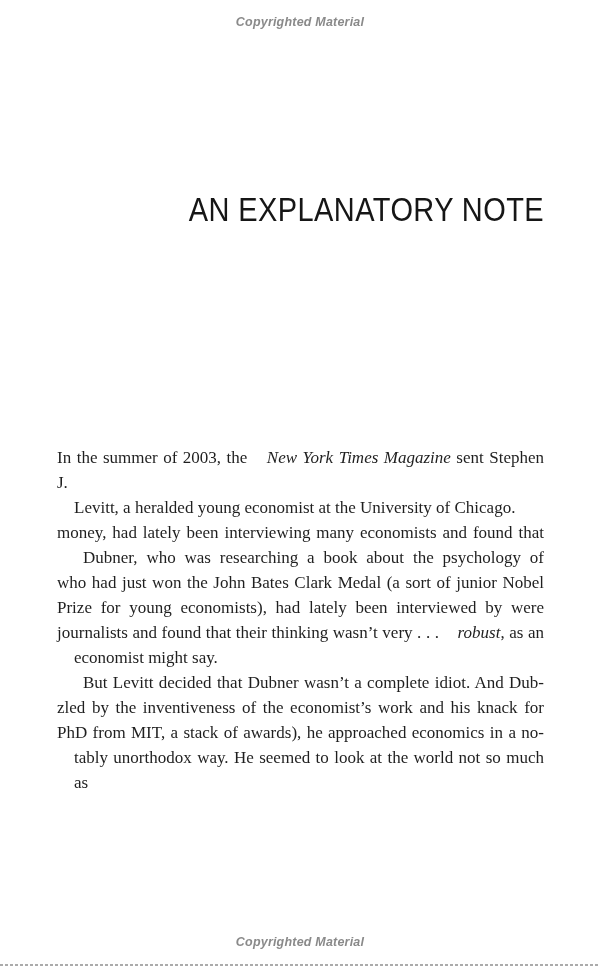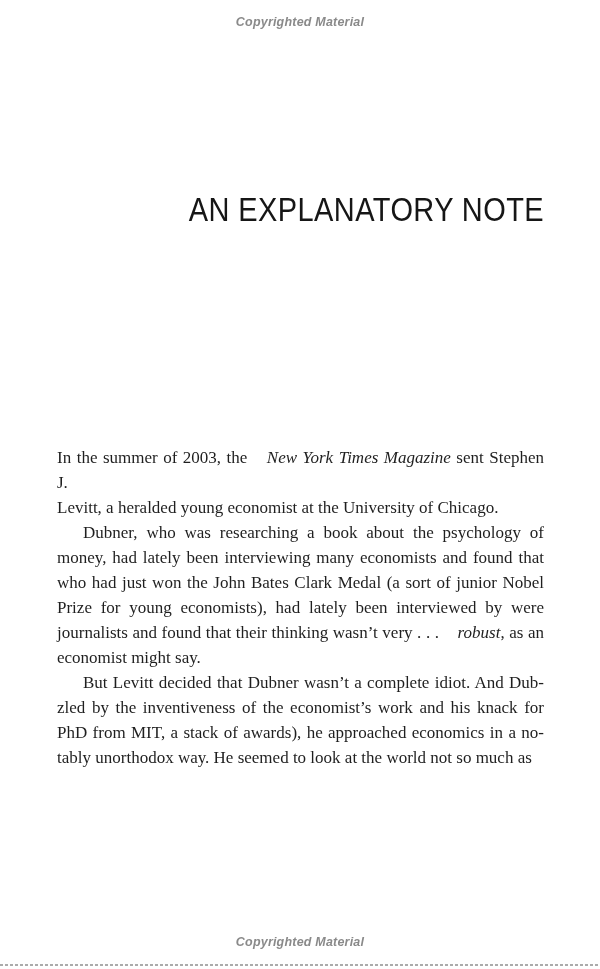--- a/index.html
+++ b/index.html
@@ -54,20 +54,21 @@
     font-size: 17px;
     line-height: 25px;
     color: #1f1f1f;
   }
   .body-text .line {
     text-align: justify;
     text-align-last: justify;
   }
   .body-text .line.last {
     text-align-last: left;
+    margin-left: 17px;
   }
   .body-text .line.indent {
     text-indent: 26px;
   }
   .body-text .it {
     font-style: italic;
     margin-left: 14px;
   }
   .edge-dots {
     position: absolute;
@@ -83,22 +84,22 @@
 
 <div class="page">
 
   <div class="watermark top">Copyrighted Material</div>
 
   <div class="chapter-title">AN EXPLANATORY NOTE</div>
 
   <div class="body-text">
       <div class="line"><span>In the summer of 2003, the </span><span class="it">New York Times Magazine</span><span> sent Stephen J.</span></div>
       <div class="line last"><span>Levitt, a heralded young economist at the University of Chicago.</span></div>
+      <div class="line"><span>money, had lately been interviewing many economists and found that</span></div>
       <div class="line indent"><span>Dubner, who was researching a book about the psychology of</span></div>
-      <div class="line"><span>money, had lately been interviewing many economists and found that</span></div>
       <div class="line"><span>who had just won the John Bates Clark Medal (a sort of junior Nobel</span></div>
       <div class="line"><span>Prize for young economists), had lately been interviewed by were</span></div>
       <div class="line"><span>journalists and found that their thinking wasn’t very . . . </span><span class="it">robust</span><span>, as an</span></div>
       <div class="line last"><span>economist might say.</span></div>
       <div class="line indent"><span>But Levitt decided that Dubner wasn’t a complete idiot. And Dub-</span></div>
       <div class="line"><span>zled by the inventiveness of the economist’s work and his knack for</span></div>
       <div class="line"><span>PhD from MIT, a stack of awards), he approached economics in a no-</span></div>
       <div class="line last"><span>tably unorthodox way. He seemed to look at the world not so much as</span></div>
     </div>
 

